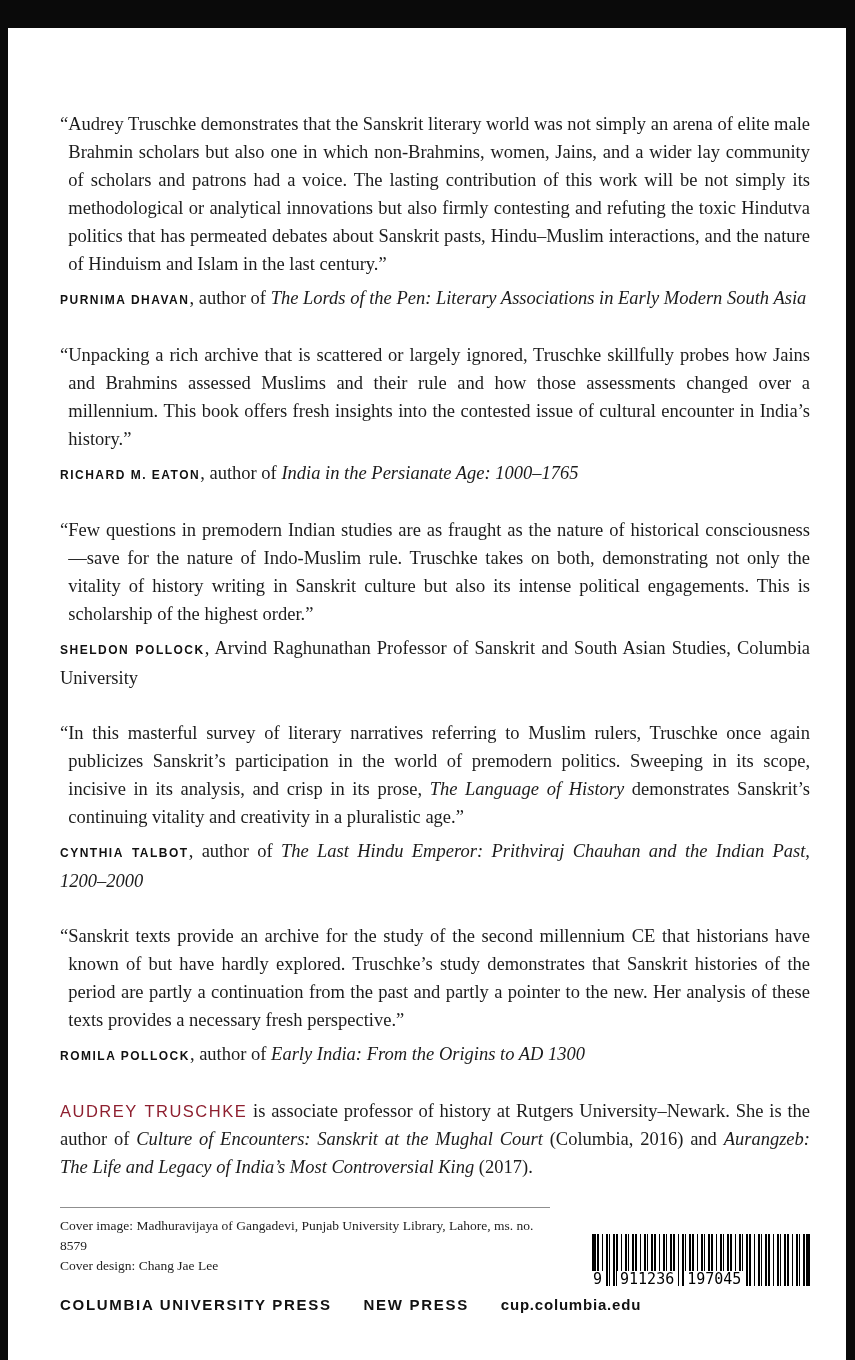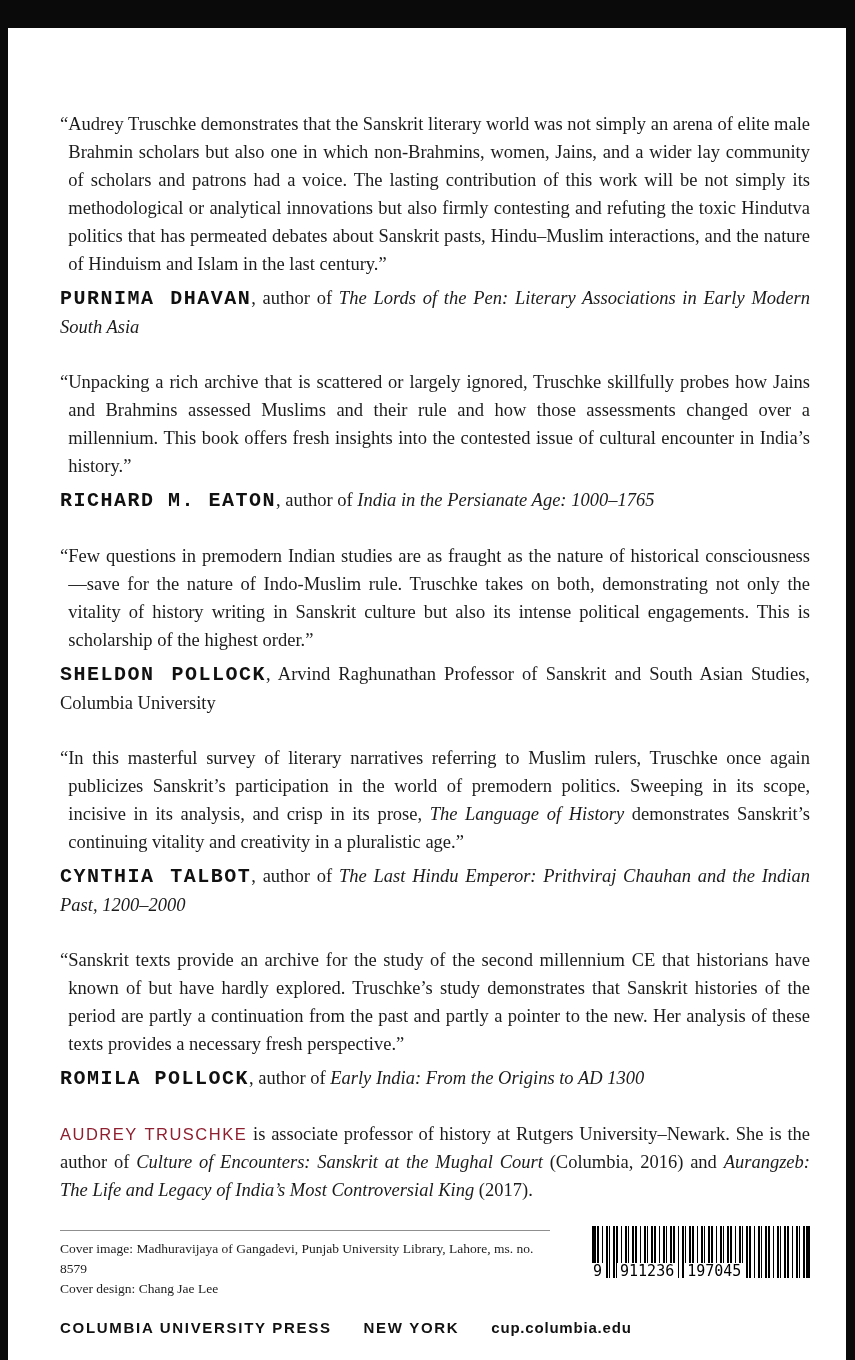--- a/index.html
+++ b/index.html
@@ -18,29 +18,29 @@
   }
   .blurb{margin:0 0 27px 0;}
   .quote{
     margin:0;text-align:justify;
     padding-left:0.45em;text-indent:-0.45em;
   }
   .attr{margin:6px 0 0 0;text-align:justify;}
   .seg-plain{font-style:normal;}
   .seg-italic{font-style:italic;}
   .seg-name{
-    font-family:Liberation Mono, monospace;font-weight:700;
-    font-size:20px;letter-spacing:1.5px;color:#111;
+    font-family:Liberation Sans, sans-serif;font-weight:700;
+    font-size:12px;letter-spacing:1.5px;color:#111;
   }
   .seg-name-maroon{
     font-family:"Liberation Sans",sans-serif;font-weight:400;
     font-size:16.5px;letter-spacing:1.5px;color:#8e1f2f;
   }
   .bio{margin:0 0 22px 0;text-align:justify;}
-  .footer{display:flex;align-items:flex-start;gap:32px;}
+  .footer{display:flex;align-items:center;gap:32px;}
   .footer-left{flex:1 1 auto;margin-right:10px;min-width:0;}
   .rule{border:none;border-top:1px solid #8f8f8f;margin:4px 0 8px 0;}
   .credit{margin:0;font-size:13.5px;line-height:20px;color:#222;}
   .publisher{
     margin:15px 0 0 0;white-space:nowrap;
     font-family:"Liberation Sans",sans-serif;font-weight:700;
     font-size:15px;letter-spacing:1.7px;color:#111;
   }
   .publisher .pub-seg{margin-right:26px;}
   .publisher .pub-seg:last-child{margin-right:0;letter-spacing:0.8px;}
@@ -97,21 +97,21 @@
 
     <p class="bio"><span class="seg-name-maroon">AUDREY TRUSCHKE</span><span class="seg-plain"> is associate professor of history at Rutgers University–Newark. She is the author of </span><span class="seg-italic">Culture of Encounters: Sanskrit at the Mughal Court</span><span class="seg-plain"> (Columbia, 2016) and </span><span class="seg-italic">Aurangzeb: The Life and Legacy of India’s Most Controversial King</span><span class="seg-plain"> (2017).</span></p>
 
     <div class="footer">
       <div class="footer-left">
         <hr class="rule">
         <p class="credit">Cover image: Madhuravijaya of Gangadevi, Punjab University Library, Lahore, ms. no. 8579</p>
         <p class="credit">Cover design: Chang Jae Lee</p>
         <p class="publisher">
           <span class="pub-seg">COLUMBIA UNIVERSITY PRESS</span>
-          <span class="pub-seg">NEW YORK</span>
+          <span class="pub-seg">NEW PRESS</span>
           <span class="pub-seg">cup.columbia.edu</span>
         </p>
       </div>
       <div class="barcode">
         <div class="bars"></div>
         <div class="bc-digits">
           <span class="bc-seg bc-first">9</span>
           <span class="bc-seg bc-box">911236</span>
           <span class="bc-seg bc-box">197045</span>
         </div>

